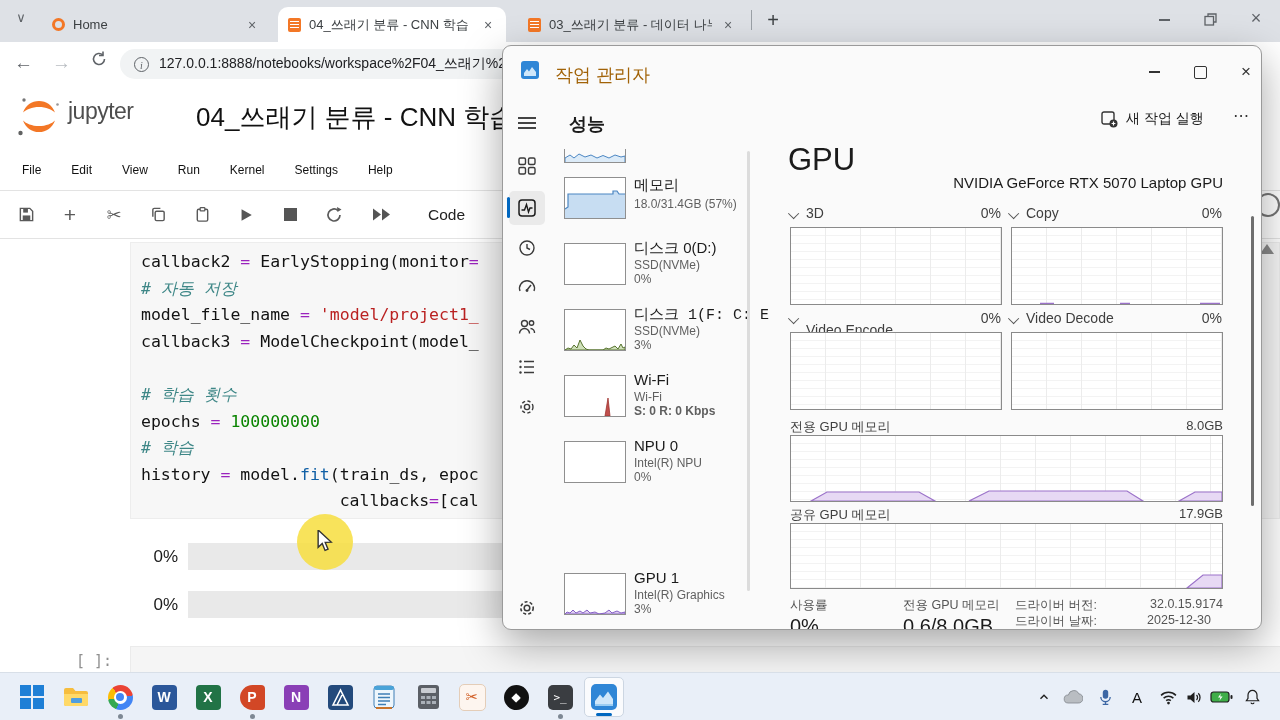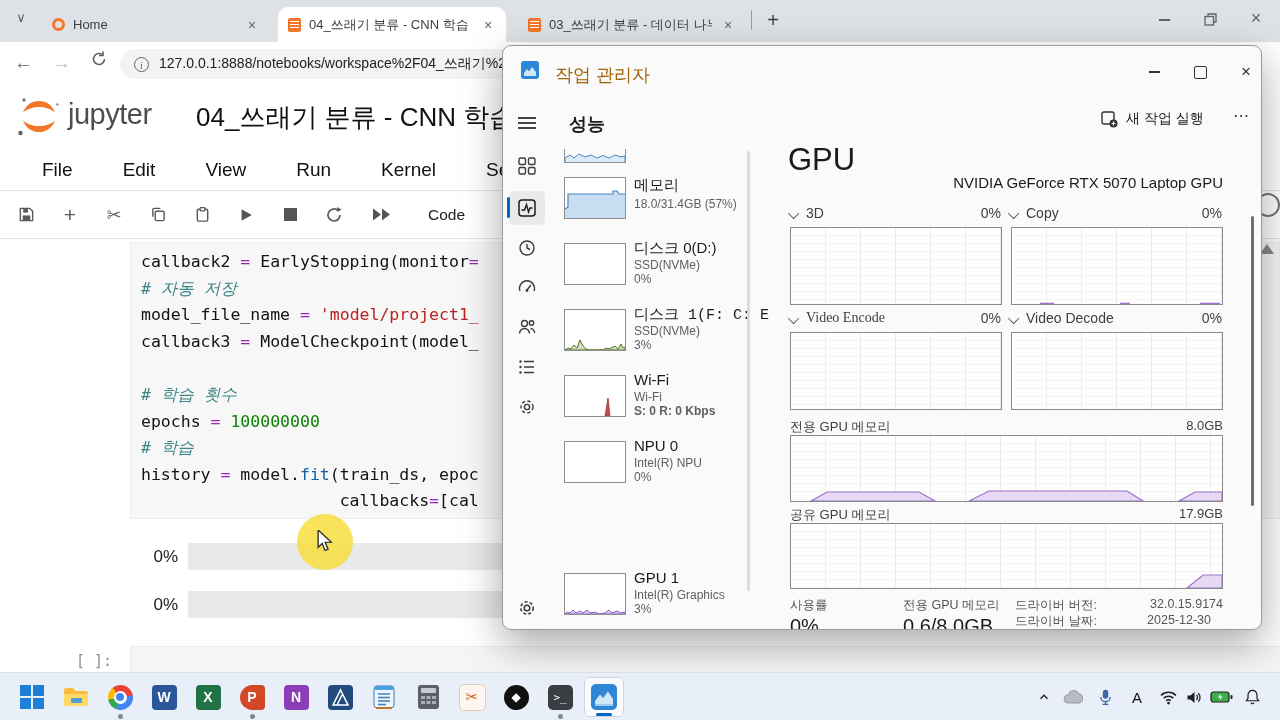--- a/index.html
+++ b/index.html
@@ -16,23 +16,23 @@
   .favicon-book{width:13px;height:14px;background:#f37726;border-radius:2px;position:relative;}
   .favicon-book:after{content:"";position:absolute;left:2px;top:3px;width:9px;height:1.5px;background:#fff;box-shadow:0 3px 0 #fff,0 6px 0 #fff;}
   .winbtn{color:#5f6368;font-size:15px;top:10px;width:30px;text-align:center;}
   .urlrow{left:0;top:42px;width:1280px;height:44px;background:#fff;border-bottom:1px solid #dadce0;}
   .navic{font-size:19px;color:#5f6368;top:10px;}
   .urlpill{left:120px;top:7px;width:560px;height:30px;background:#f1f3f4;border-radius:15px;display:flex;align-items:center;padding:0 14px;gap:10px;box-sizing:border-box;}
   .urltext{font-size:14px;color:#202124;white-space:nowrap;}
   .info-ic{width:15px;height:15px;border:1.4px solid #5f6368;border-radius:50%;color:#5f6368;font-size:10px;line-height:15px;text-align:center;box-sizing:border-box;font-style:italic;font-family:"Liberation Serif",serif;}
   
   .jtitle{font-size:26px;color:#111;}
-  .jlogotext{font-size:29px;color:#4e4e4e;letter-spacing:-0.5px;}
+  .jlogotext{font-size:23px;color:#4e4e4e;letter-spacing:-0.5px;}
   .menubar{left:0;top:150px;width:1280px;height:41px;border-bottom:1px solid #e3e3e3;display:flex;align-items:center;gap:30px;padding-left:22px;box-sizing:border-box;}
-  .menubar span{font-size:19px;color:#111;margin-left:20px;}
+  .menubar span{font-size:12px;color:#111;}
   .toolbar{left:0;top:191px;width:1280px;height:48px;border-bottom:1px solid #e3e3e3;display:flex;align-items:center;gap:24px;padding-left:16px;box-sizing:border-box;}
   .tbi{width:20px;height:20px;display:flex;align-items:center;justify-content:center;color:#5a5a5a;}
   .codecell{left:130px;top:242px;width:1150px;height:277px;background:#f7f7f7;border:1px solid #ededed;box-sizing:border-box;padding:6px 0 0 10px;}
   .code-line{font-family:"DejaVu Sans Mono","Liberation Mono",monospace;font-size:16.5px;line-height:26.6px;white-space:pre;}
   .tok-v{color:#121212}.tok-o{color:#9b23bd}.tok-s{color:#ba2121}.tok-n{color:#0a8400}
   .tok-cm{color:#3e8787;font-style:italic}.tok-f{color:#1160a6}
   .pg-label{font-size:17px;color:#1a1a1a;width:30px;text-align:right;}
   .pg-bar{height:27px;background:#e9e9e9;}
   .prompt{font-family:"DejaVu Sans Mono",monospace;font-size:15px;color:#8f8f8f;}
   
@@ -381,21 +381,21 @@
     <span class="a chh" style="left:523px;top:159px;">Copy</span>
     <span class="a chh" style="left:681px;top:159px;width:38px;text-align:right;">0%</span>
     <div class="a tmchart" style="left:287px;top:181px;width:212px;height:78px;"></div>
     <div class="a tmchart" style="left:508px;top:181px;width:212px;height:78px;">
       <svg width="210" height="76" viewBox="0 0 210 76" style="position:absolute;left:0;top:0;">
           <path d="M28,75.5 h14 M108,75.5 h10 M188,75.5 h20" stroke="#9b72c9" stroke-width="1.6" fill="none"></path>
         </svg>
     </div>
 
     <span class="a chev" style="left:288px;top:270px;"></span>
-    <span class="a chh" style="left:303px;top:264px;font-family:Liberation Serif, serif;">Video Encode</span>
+    <span class="a chh" style="left:303px;top:276px;">Video Encode</span>
     <span class="a chh" style="left:460px;top:264px;width:38px;text-align:right;">0%</span>
     <span class="a chev" style="left:508px;top:270px;"></span>
     <span class="a chh" style="left:523px;top:264px;">Video Decode</span>
     <span class="a chh" style="left:681px;top:264px;width:38px;text-align:right;">0%</span>
     <div class="a tmchart" style="left:287px;top:286px;width:212px;height:78px;"></div>
     <div class="a tmchart" style="left:508px;top:286px;width:212px;height:78px;"></div>
 
     <span class="a memlbl" style="left:287px;top:372px;">전용 GPU 메모리</span>
     <span class="a memlbl" style="left:620px;top:372px;width:100px;text-align:right;">8.0GB</span>
     <div class="a tmchart" style="left:287px;top:389px;width:433px;height:67px;">

